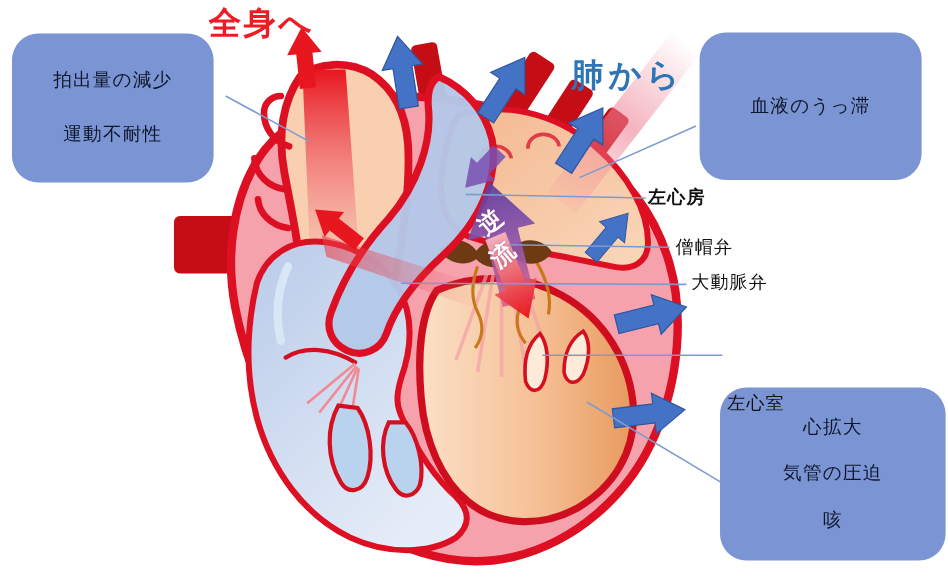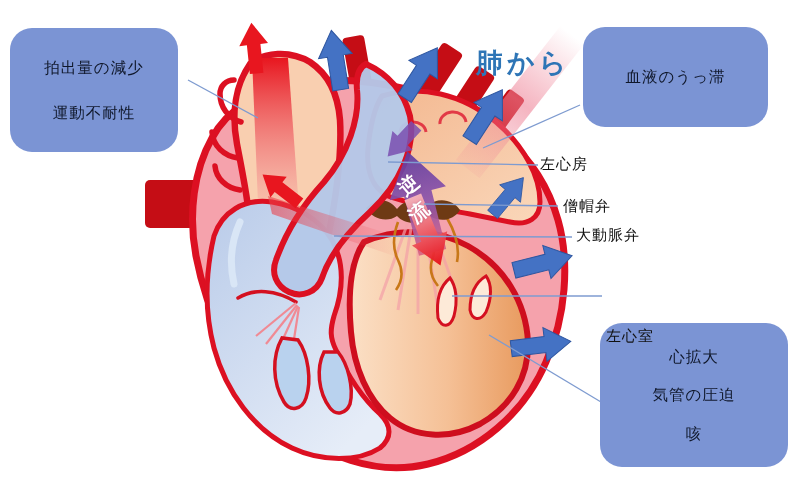--- a/index.html
+++ b/index.html
@@ -5,28 +5,28 @@
   html,body{margin:0;padding:0;background:#fff;}
   .stage{position:relative;width:790px;height:487px;background:#fff;overflow:hidden;
          font-family:"Liberation Sans",sans-serif;}
   .stage svg{position:absolute;left:0;top:0;}
   .callout{position:absolute;background:var(--callout-bg,#7B94D4);border-radius:22px;
            color:#0f172a;display:flex;flex-direction:column;justify-content:space-evenly;
            text-align:center;padding:4px 6px;box-sizing:border-box;font-size:15.5px;
            letter-spacing:1px;}
   .callout div{line-height:1.1;}
   .co-left{left:10px;top:28px;width:168px;height:124px;}
-  .co-right{left:583px;top:27px;width:185px;height:100px;}
+  .co-right{left:583px;top:27px;width:185px;height:123px;}
   .co-bottom{left:600px;top:323px;width:188px;height:144px;}
   .title{position:absolute;font-weight:bold;font-size:27px;letter-spacing:2px;white-space:nowrap;}
   .t-systemic{left:174px;top:1px;color:var(--title-systemic,#ED1C24);}
   .t-lungs{left:476px;top:45px;color:var(--title-lungs,#2E75B6);letter-spacing:4px;}
   .alabel{position:absolute;font-size:15px;color:var(--label-text,#111);white-space:nowrap;
           letter-spacing:1px;}
-  .l-la{left:540px;top:155px;}
+  .l-la{left:540px;top:155px;font-weight:bold;}
   .l-mv{left:563px;top:197px;text-align:center;}
   .l-av{left:576px;top:226px;}
   .l-lv{left:606px;top:287px;margin-top:40px;}
   .regch{position:absolute;color:#fff;font-size:20px;font-weight:bold;
          transform:rotate(-40deg);text-shadow:0 0 2px rgba(120,40,120,.45);}
   .rg1{left:399px;top:172px;}
   .rg2{left:409px;top:199px;}
 </style>
 </head>
 <body>
@@ -205,20 +205,21 @@
     <line x1="188" y1="80" x2="258" y2="118"></line>
     <line x1="580" y1="105" x2="483" y2="148"></line>
     <line x1="388" y1="162" x2="538" y2="165"></line>
     <line x1="424" y1="204" x2="558" y2="206"></line>
     <line x1="334" y1="236" x2="572" y2="237"></line>
     <line x1="452" y1="296" x2="602" y2="296"></line>
     <line x1="489" y1="335" x2="601" y2="402"></line>
   </g>
 </svg>
 
+  <div class="title t-systemic">全身へ</div>
   <div class="title t-lungs">肺から</div>
 
   <div class="callout co-left">
     <div>拍出量の減少</div>
     <div>運動不耐性</div>
   </div>
   <div class="callout co-right">
     <div>血液のうっ滞</div>
   </div>
   <div class="callout co-bottom">

